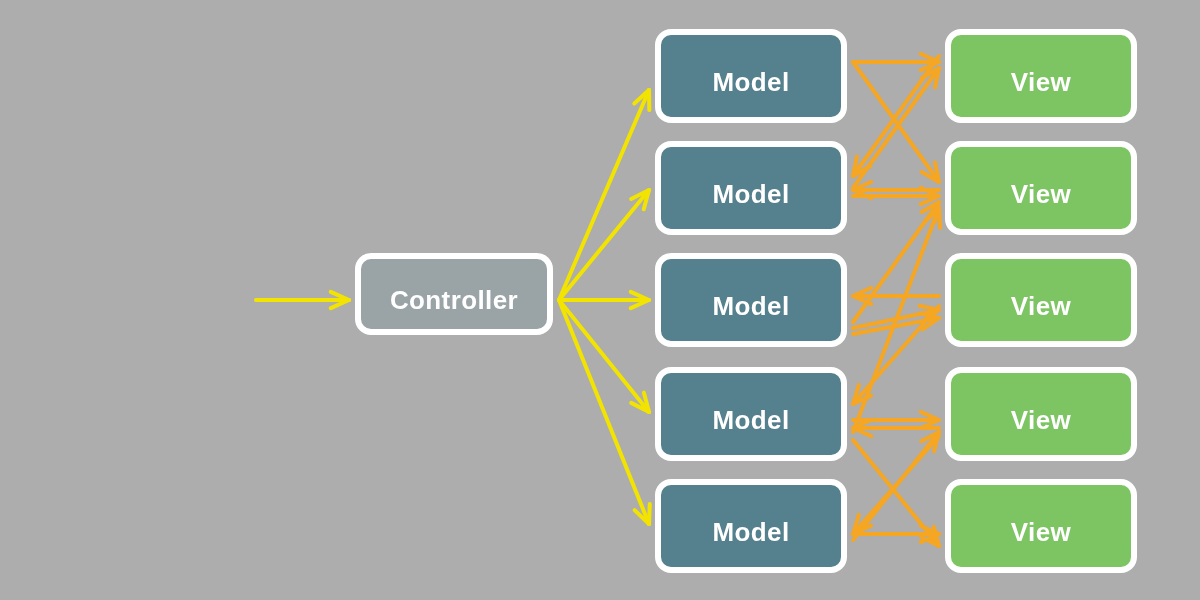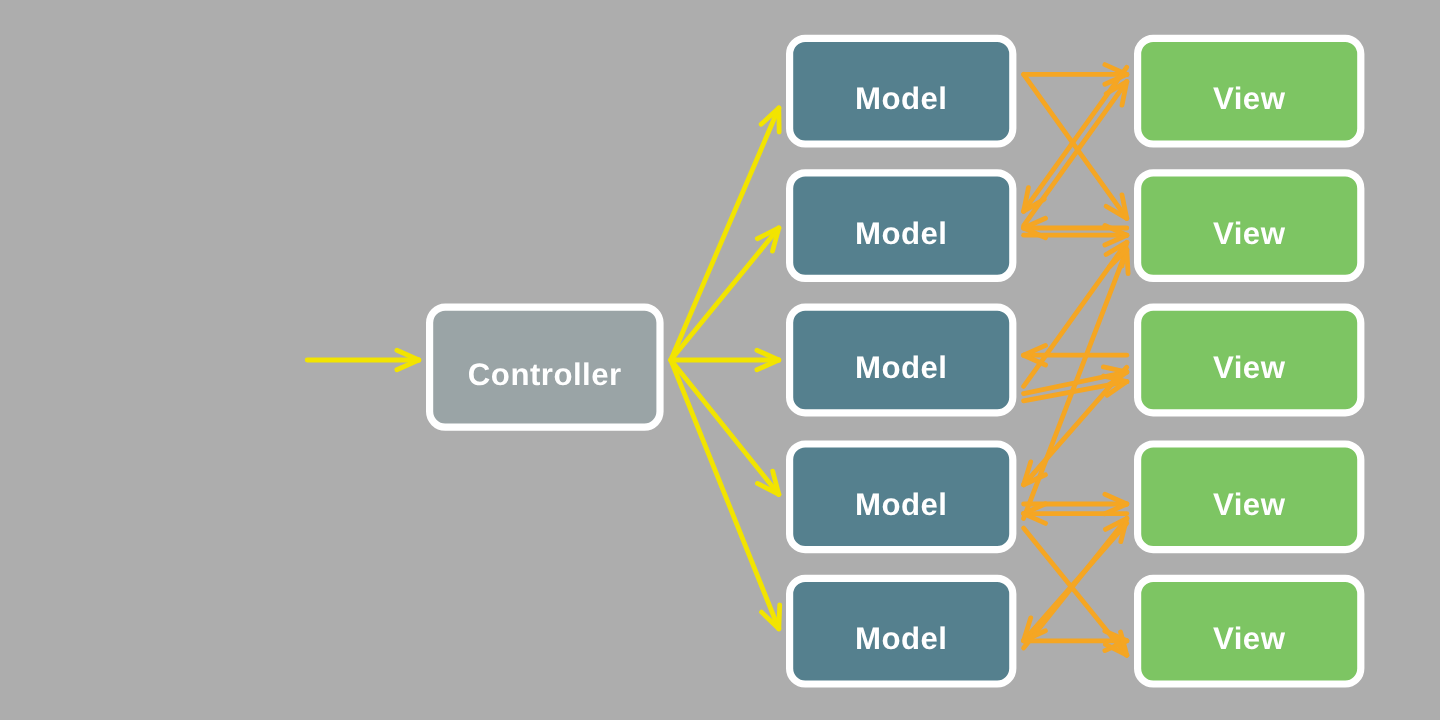--- a/index.html
+++ b/index.html
@@ -173,21 +173,21 @@
         <line x1="939" y1="534" x2="920.7382211937538" y2="525.8447909388086" stroke="#f5a623" stroke-width="4" stroke-linecap="round"></line>
       </g>
       <g>
         <line x1="853" y1="440" x2="939" y2="546" stroke="#f5a623" stroke-width="4" stroke-linecap="round"></line>
         <line x1="939" y1="546" x2="921.1613078851509" y2="536.9567116803885" stroke="#f5a623" stroke-width="4" stroke-linecap="round"></line>
         <line x1="939" y1="546" x2="933.8273585808214" y2="526.6804818706936" stroke="#f5a623" stroke-width="4" stroke-linecap="round"></line>
       </g>
     </svg>
 
 
-  <div class="node node-controller" id="node-controller" style="left: 355px; top: 253px; width: 198px; height: 106px; background: rgb(154, 164, 166); border-color: rgb(255, 255, 255);">
+  <div class="node node-controller" id="node-controller" style="left: 355px; top: 253px; width: 198px; height: 82px; background: rgb(154, 164, 166); border-color: rgb(255, 255, 255);">
     <span class="node-label">Controller</span>
   </div>
 
   <div class="node node-model" id="node-model-0" style="left: 655px; top: 29px; width: 192px; height: 94px; background: rgb(85, 128, 142); border-color: rgb(255, 255, 255);">
     <span class="node-label">Model</span>
   </div>
   <div class="node node-model" id="node-model-1" style="left: 655px; top: 141px; width: 192px; height: 94px; background: rgb(85, 128, 142); border-color: rgb(255, 255, 255);">
     <span class="node-label">Model</span>
   </div>
   <div class="node node-model" id="node-model-2" style="left: 655px; top: 253px; width: 192px; height: 94px; background: rgb(85, 128, 142); border-color: rgb(255, 255, 255);">

